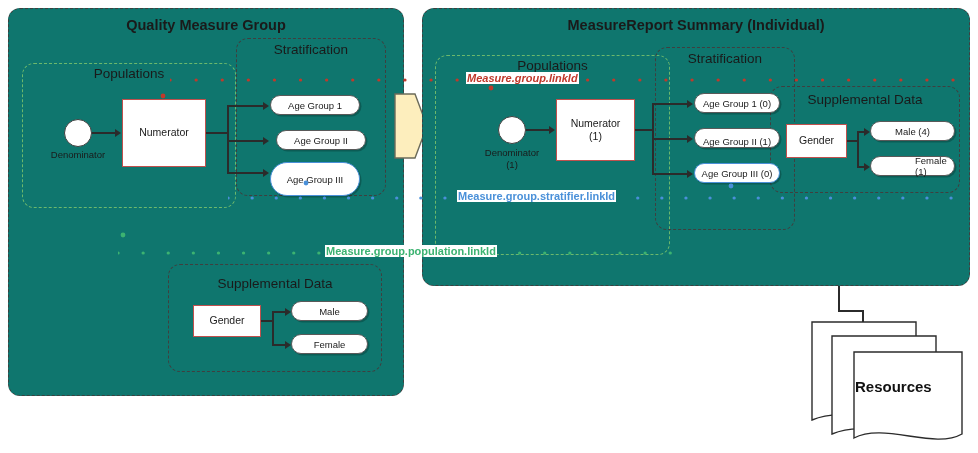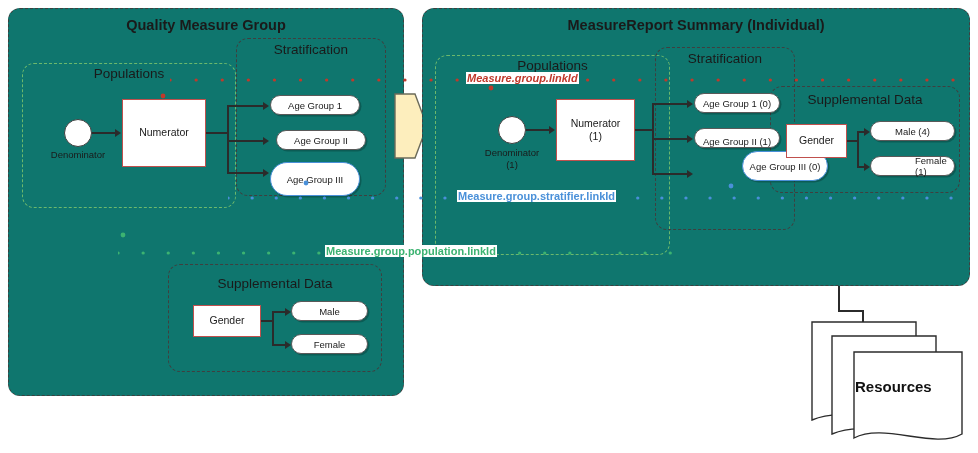--- a/index.html
+++ b/index.html
@@ -166,21 +166,21 @@
   <div class="ah" style="left:687px;top:135px;"></div>
   <div class="ln lnh" style="left:652px;top:173px;width:38px;"></div>
   <div class="ah" style="left:687px;top:170px;"></div>
 
   <div class="pill" style="left:694px;top:93px;width:86px;height:20px;">
     <span>Age Group 1 (0)</span>
   </div>
   <div class="pill" style="left:694px;top:128px;width:86px;height:20px;align-items:flex-end;">
     <span>Age Group II (1)</span>
   </div>
-  <div class="pill blue" style="left:694px;top:151px;width:86px;height:30px;margin-left:48px;">
+  <div class="pill blue" style="left:694px;top:163px;width:86px;height:20px;">
     <span>Age Group III (0)</span>
   </div>
 
   <div class="rectnode" style="left:786px;top:124px;width:61px;height:34px;">
     <span>Gender</span>
   </div>
   <div class="ln lnh" style="left:847px;top:140px;width:11px;"></div>
   <div class="ln lnv" style="left:857px;top:131px;height:36px;"></div>
   <div class="ln lnh" style="left:857px;top:131px;width:10px;"></div>
   <div class="ah" style="left:864px;top:128px;"></div>

